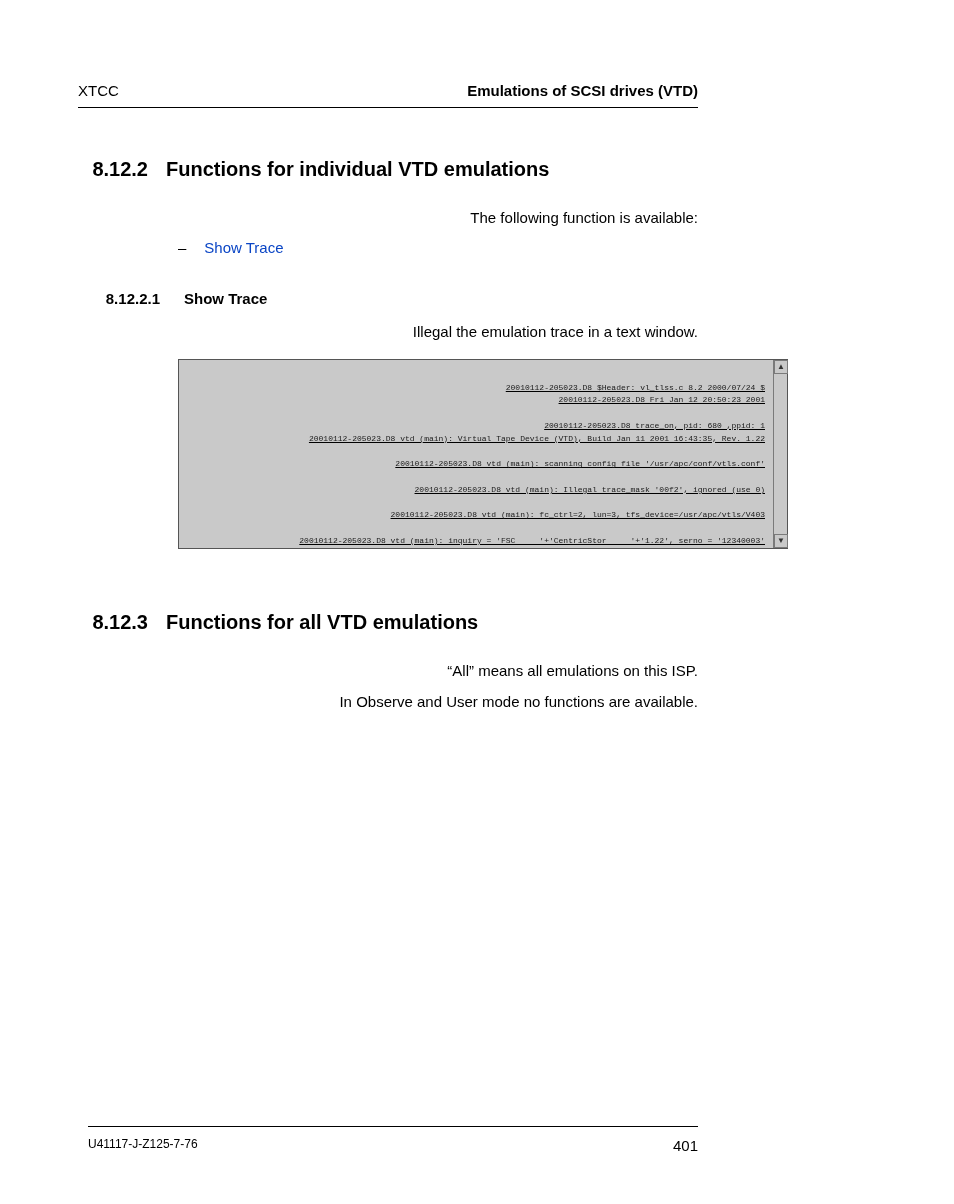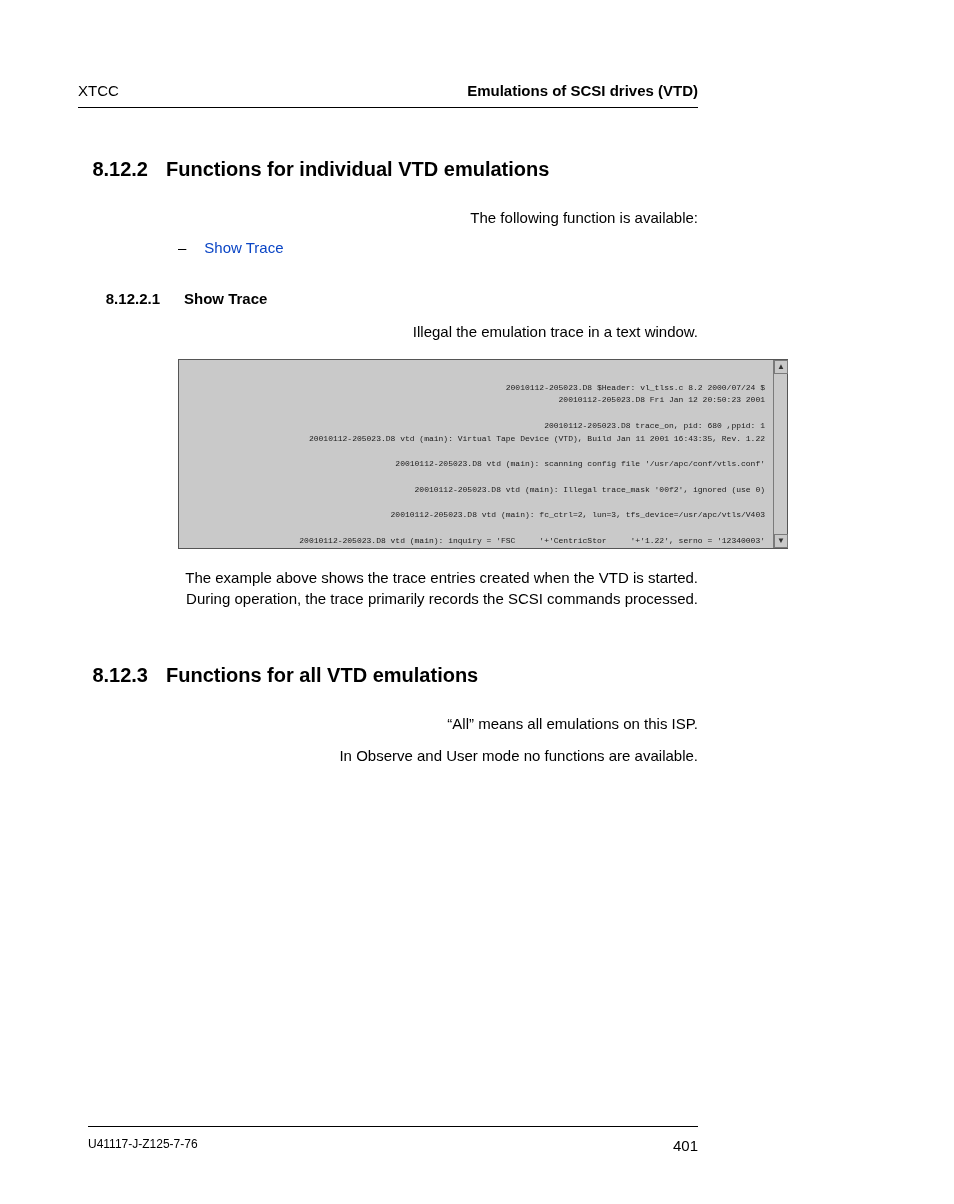--- a/index.html
+++ b/index.html
@@ -13,21 +13,21 @@
   .h3row { display: flex; gap: 18px; font-size: 20px; font-weight: 700; margin-bottom: 26px; }
   .h3row .num { min-width: 70px; }
   .h4row { display: flex; gap: 24px; font-size: 15px; font-weight: 700; margin: 34px 0 14px 0; }
   .h4row .num { min-width: 82px; }
   .body-indent { margin-left: 100px; }
   .para { font-size: 15px; line-height: 1.45; margin-bottom: 10px; }
   .bullet-row { display: flex; align-items: baseline; gap: 18px; font-size: 15px; margin-top: 6px; }
   .bullet-dash { color: #000; }
   .link { color: #0a45c5; cursor: pointer; }
   .trace-wrap { margin: 16px 0 18px 0; width: 610px; height: 190px; position: relative; border: 1px solid #555; background: #c9c9c9; }
-  .trace-inner { position: absolute; left: 0; top: 0; right: 14px; bottom: 0; background: #c9c9c9; padding: 22px 8px 8px 12px; overflow: hidden; }
+  .trace-inner { position: absolute; left: 0; top: 0; right: 14px; bottom: 0; background: #c9c9c9; padding: 22px 8px 8px 12px; overflow: hidden; text-decoration: underline; }
   .trace-text { font-family: "Courier New", monospace; font-size: 8px; line-height: 1.6; white-space: pre; color: #1a1a1a; }
   .scrollbar { position: absolute; right: 0; top: 0; bottom: 0; width: 14px; background: #c9c9c9; border-left: 1px solid #7a7a7a; }
   .sb-btn { width: 14px; height: 14px; background: #c9c9c9; border: 1px solid #7a7a7a; display: flex; align-items: center; justify-content: center; }
   .sb-btn.top { position: absolute; top: 0; }
   .sb-btn.bot { position: absolute; bottom: 0; }
   .sb-arrow { font-size: 8px; line-height: 1; color: #333; }
   .section-gap { height: 44px; }
   .footer { position: absolute; left: 88px; right: 78px; bottom: 50px; }
   .rule-bot { border-top: 1px solid #000; margin-bottom: 10px; }
   .footrow { display: flex; justify-content: space-between; font-size: 13px; }
@@ -87,21 +87,20 @@
         <div class="scrollbar">
           <div class="sb-btn top">
             <span class="sb-arrow">▲</span>
           </div>
           <div class="sb-btn bot">
             <span class="sb-arrow">▼</span>
           </div>
         </div>
       </div>
 
-      <p class="para">The example above shows the trace entries created when the VTD is started. During operation, the trace primarily records the SCSI commands processed.</p>
     </div>
 
     <div class="section-gap"></div>
 
     <div class="h3row">
       <span class="num">8.12.3</span>
       <span>Functions for all VTD emulations</span>
     </div>
 
     <div class="body-indent">

